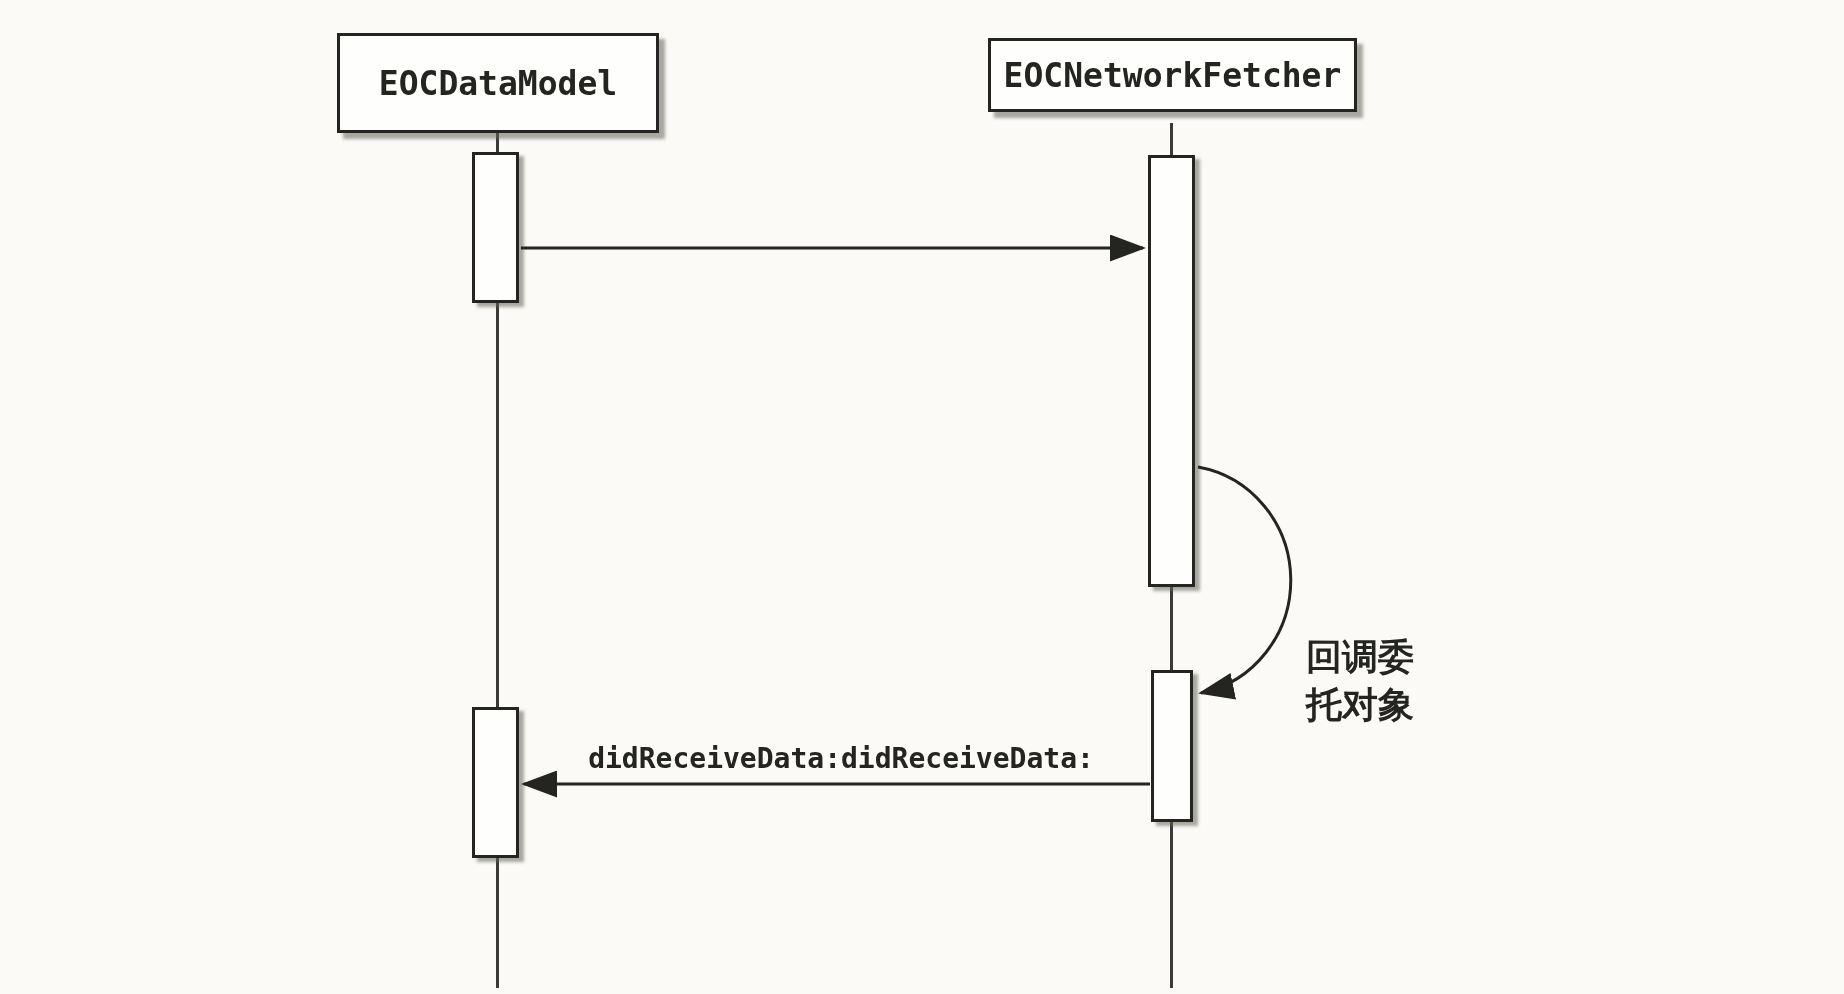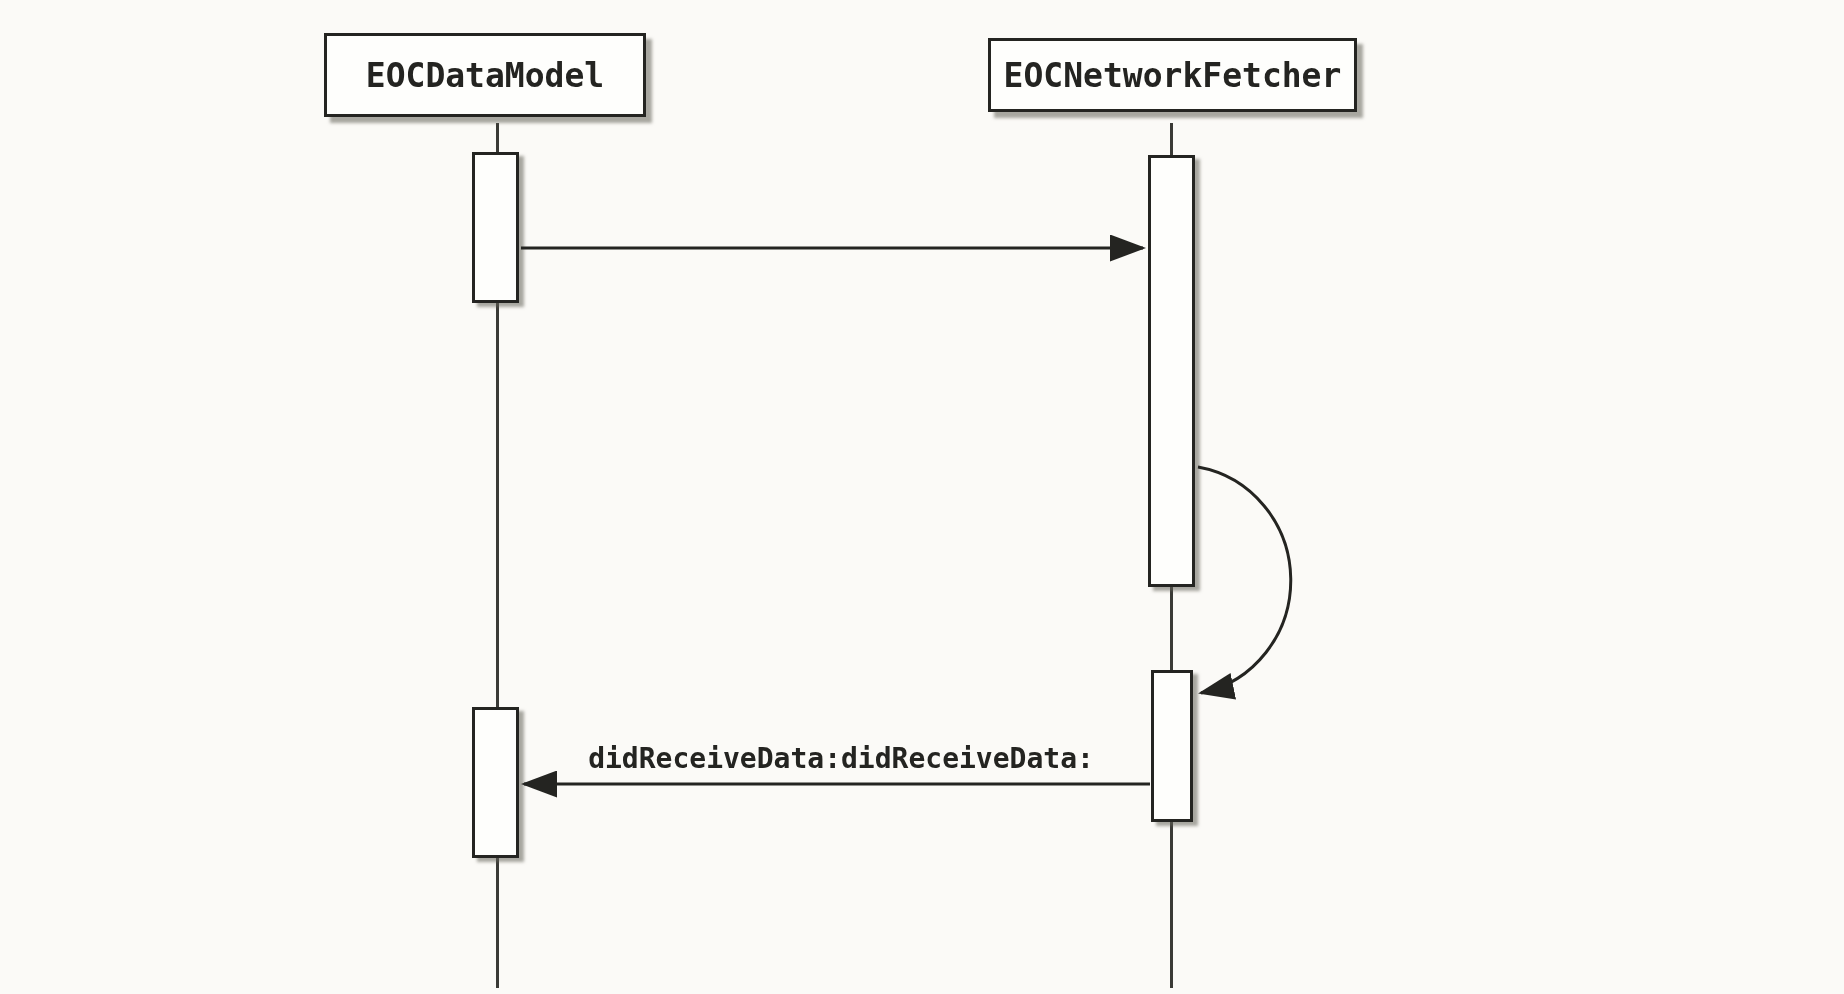--- a/index.html
+++ b/index.html
@@ -76,21 +76,21 @@
   }
 </style>
 </head>
 <body>
 
 <div class="canvas">
 
   <div class="lifeline" style="left:496px; top:123px; height:865px;"></div>
   <div class="lifeline" style="left:1170px; top:123px; height:865px;"></div>
 
-  <div class="actor" style="left:324px; top:33px; width:322px; height:84px;">
+  <div class="actor" style="left:337px; top:33px; width:322px; height:100px;">
     <span>EOCDataModel</span>
   </div>
   <div class="actor" style="left:988px; top:38px; width:369px; height:74px;">
     <span>EOCNetworkFetcher</span>
   </div>
 
   <div class="activation" style="left:472px; top:152px; width:47px; height:151px;"></div>
   <div class="activation" style="left:472px; top:707px; width:47px; height:151px;"></div>
   <div class="activation" style="left:1148px; top:155px; width:47px; height:432px;"></div>
   <div class="activation" style="left:1151px; top:670px; width:42px; height:152px;"></div>
@@ -101,14 +101,18 @@
         <path d="M0,0 L12,4.5 L0,9 z" fill="#242421"></path>
       </marker>
     </defs>
     <line x1="521" y1="248" x2="1143" y2="248" stroke="#242421" stroke-width="3" marker-end="url(#head)"></line>
     <line x1="1150" y1="784" x2="524" y2="784" stroke="#242421" stroke-width="3" marker-end="url(#head)"></line>
     <path d="M 1198 467 A 112 115 0 0 1 1201 693" fill="none" stroke="#242421" stroke-width="3" marker-end="url(#head)"></path>
   </svg>
 
   <div class="msg-label" style="left:841px; top:742px;">didReceiveData:didReceiveData:</div>
 
+  <div class="cjk-label" style="left:1360px; top:633px;">
+    <div>回调委</div>
+    <div>托对象</div>
+  </div>
 
 </div>
 
 </body></html>

